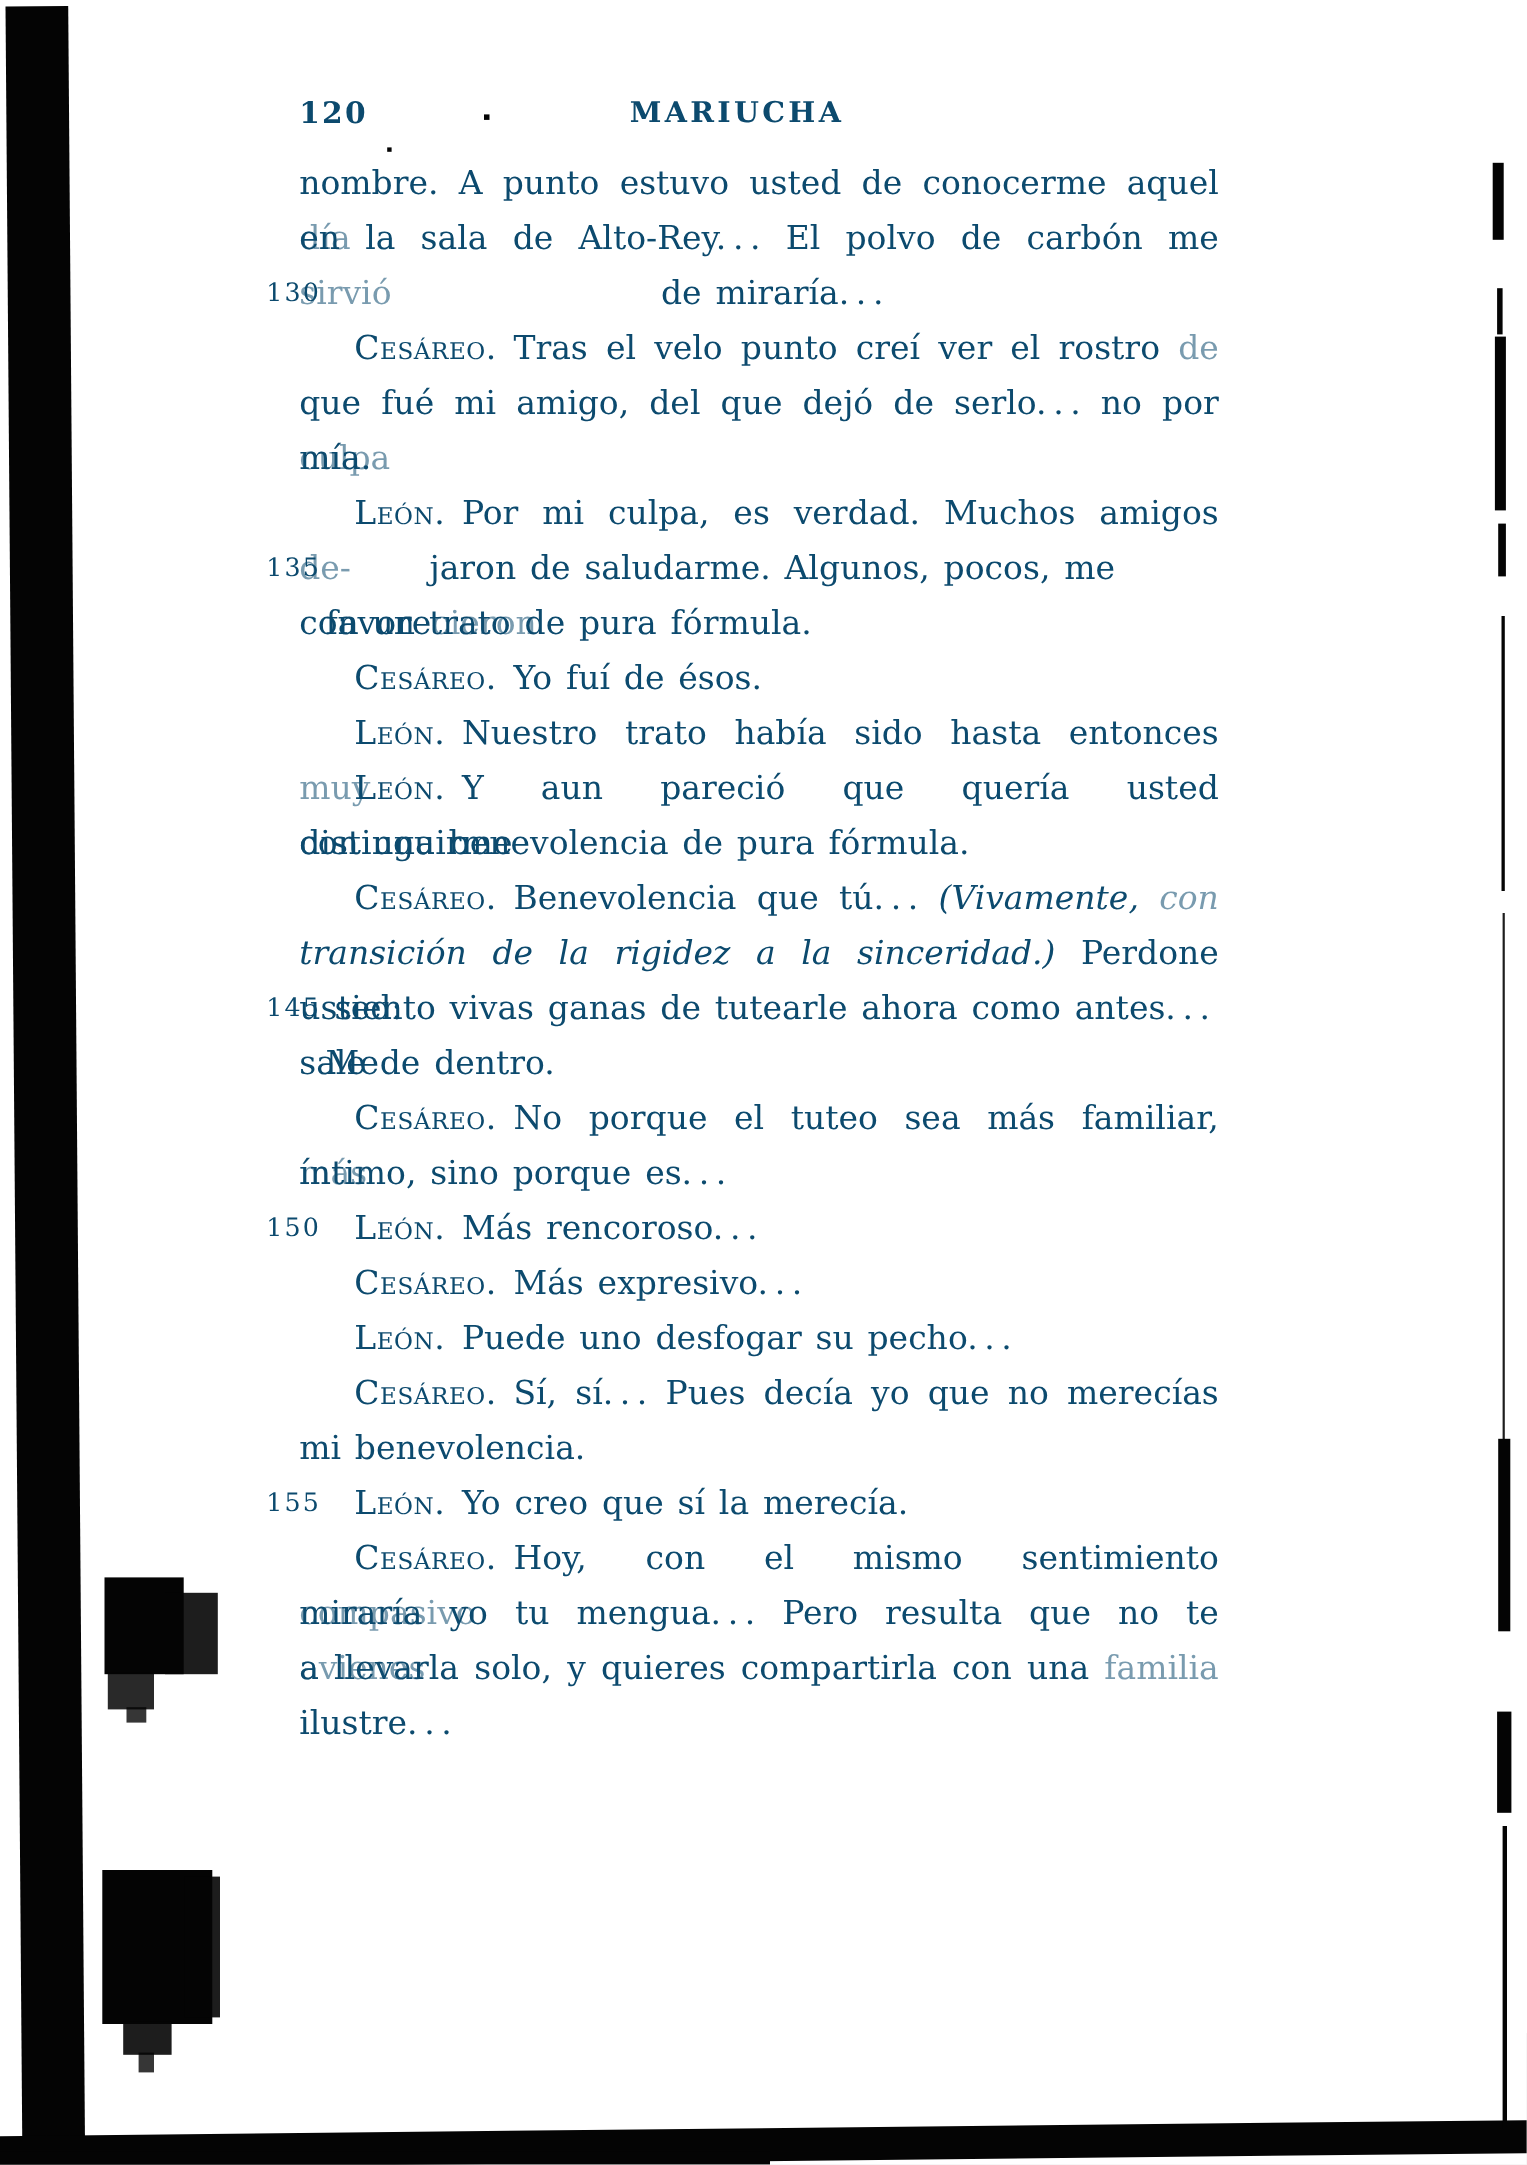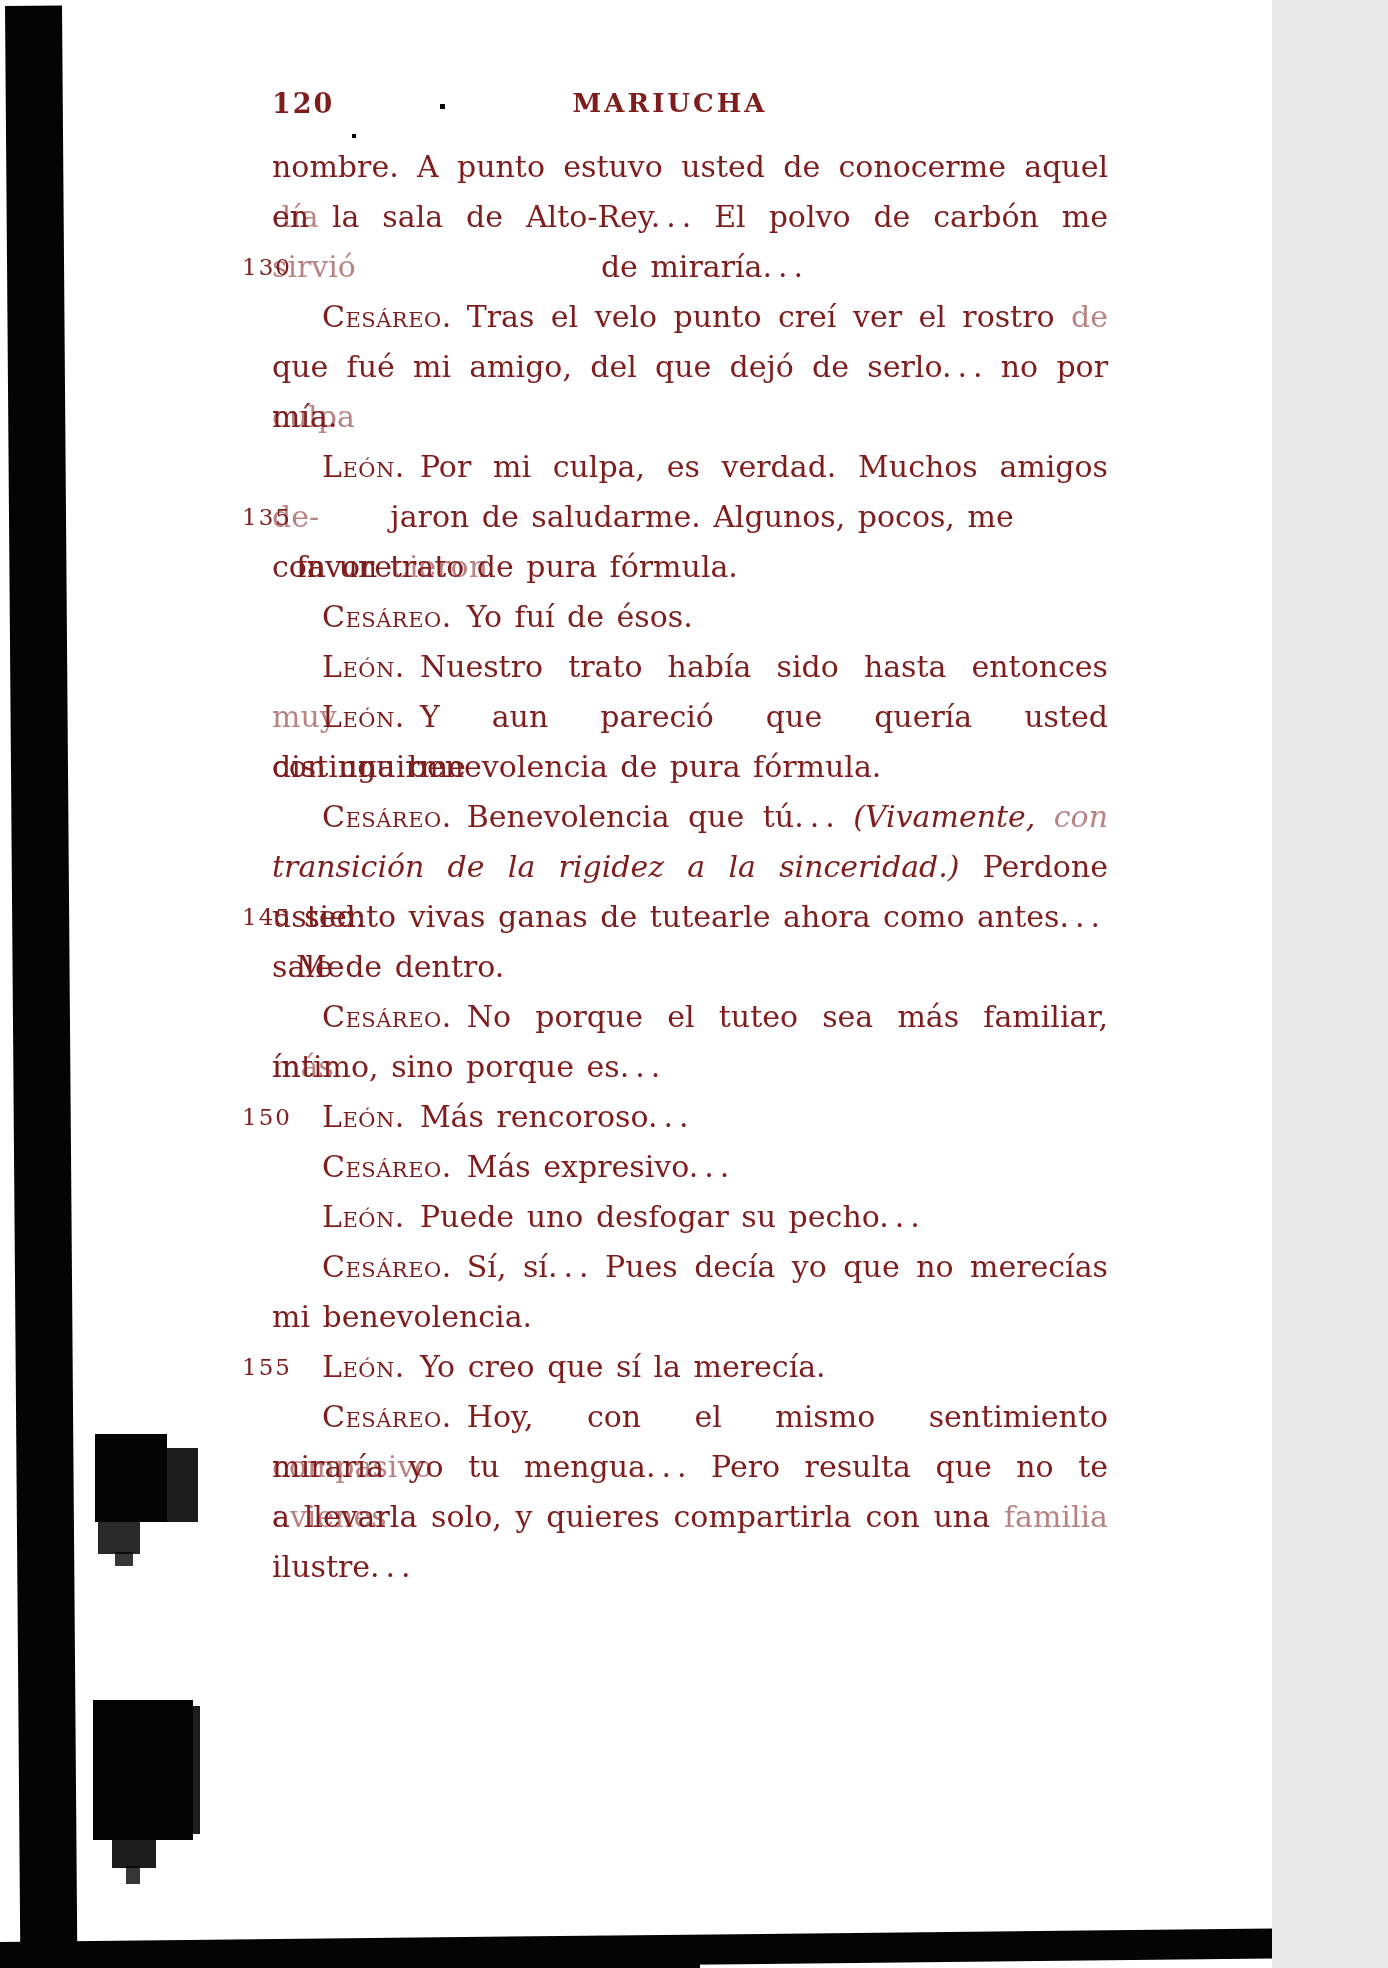--- a/index.html
+++ b/index.html
@@ -1,18 +1,18 @@
 <!DOCTYPE html>
 <html><head>
 <meta charset="utf-8">
 <style>
   html,body{margin:0;padding:0;background:#e8e8e8;}
   .page{
-    position:relative;width:1272px;height:1968px;background:#ffffff;
-    overflow:hidden;font-family:"DejaVu Serif","Liberation Serif",serif;color:#7f1d1d;
+    position:relative;width:1388px;height:1968px;background:#ffffff;
+    overflow:hidden;font-family:"DejaVu Serif","Liberation Serif",serif;color:#0c4a6e;
   }
   
   .header{position:absolute;left:272px;top:88px;width:836px;height:34px;}
   .pagenum{position:absolute;left:0;top:0;font-size:27px;letter-spacing:2px;font-weight:bold;}
   .booktitle{position:absolute;left:0;right:40px;top:0;text-align:center;font-size:26px;letter-spacing:3px;font-weight:bold;}
   
   .textblock{position:absolute;left:272px;top:142px;width:836px;}
   .line{position:relative;height:50px;line-height:50px;font-size:30px;word-spacing:3px;white-space:nowrap;}
   .line.just{white-space:normal;text-align:justify;text-align-last:justify;}
   .line.indent{text-indent:50px;}

